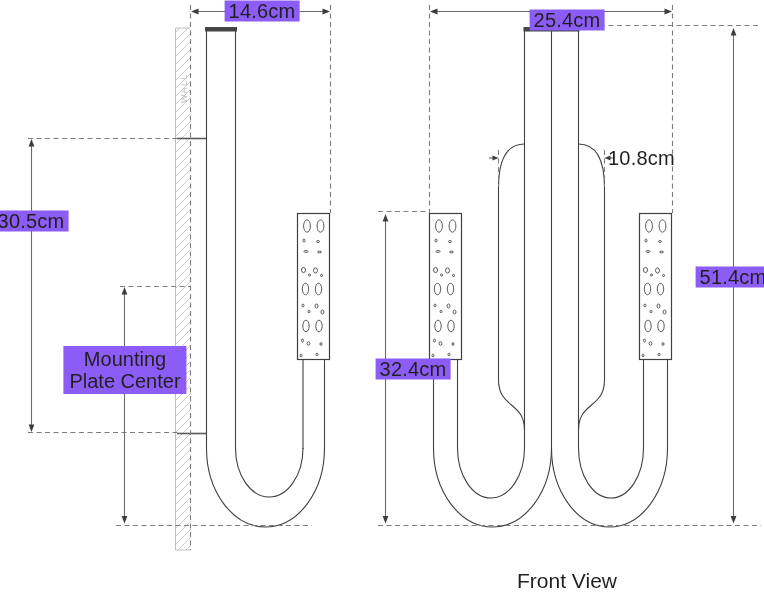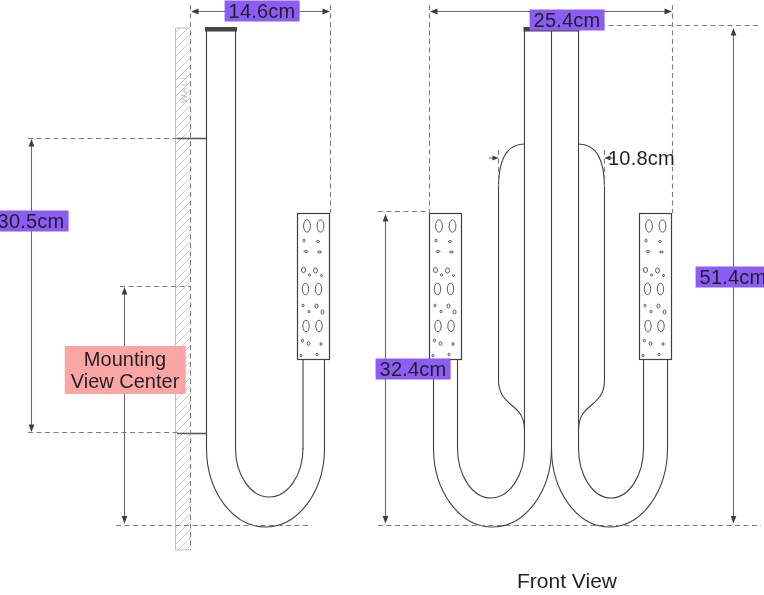--- a/index.html
+++ b/index.html
@@ -11,21 +11,21 @@
   .dim-label{
     position:absolute;transform:translate(-50%,-50%);
     font-size:20px;font-weight:400;letter-spacing:0.2px;color:#231f20;
     background:#8b5cf6;padding:0 4px;white-space:nowrap;line-height:1.05;
   }
   .dim-label.no-bg{background:transparent;padding:0;}
   .dim-label.left-anchor{transform:translate(0,-50%);}
   .mpc{
     position:absolute;transform:translate(-50%,-50%);
     font-size:20px;color:#231f20;text-align:center;line-height:22px;
-    background:#fca5a5;padding:2px 6px;white-space:nowrap;
+    background:#8b5cf6;padding:2px 6px;white-space:nowrap;
   }
   .caption{
     position:absolute;transform:translate(-50%,-50%);
     font-size:21px;color:#231f20;white-space:nowrap;
   }
   .wall-label{
     position:absolute;left:184px;top:88px;
     transform:translate(-50%,-50%) rotate(-90deg);
     font-size:9px;letter-spacing:1.5px;color:#bdbdbd;white-space:nowrap;
   }
@@ -181,21 +181,21 @@
   </svg>
 
   <div class="wall-label">WALL</div>
 
   <div class="dim-label" style="left:262px;top:11px;">14.6cm</div>
 
   <div class="dim-label" style="left:31px;top:221px;">30.5cm</div>
 
   <div class="mpc" style="left:125px;top:370px;">
     <div>Mounting</div>
-    <div>View Center</div>
+    <div>Plate Center</div>
   </div>
 
   <div class="dim-label" style="left:567px;top:11px;margin-top:9px;">25.4cm</div>
 
   <div class="dim-label no-bg left-anchor" style="left:608px;top:158px;">10.8cm</div>
 
   <div class="dim-label" style="left:733px;top:277px;">51.4cm</div>
 
   <div class="dim-label" style="left:385px;top:369px;margin-left:28px;">32.4cm</div>
 

